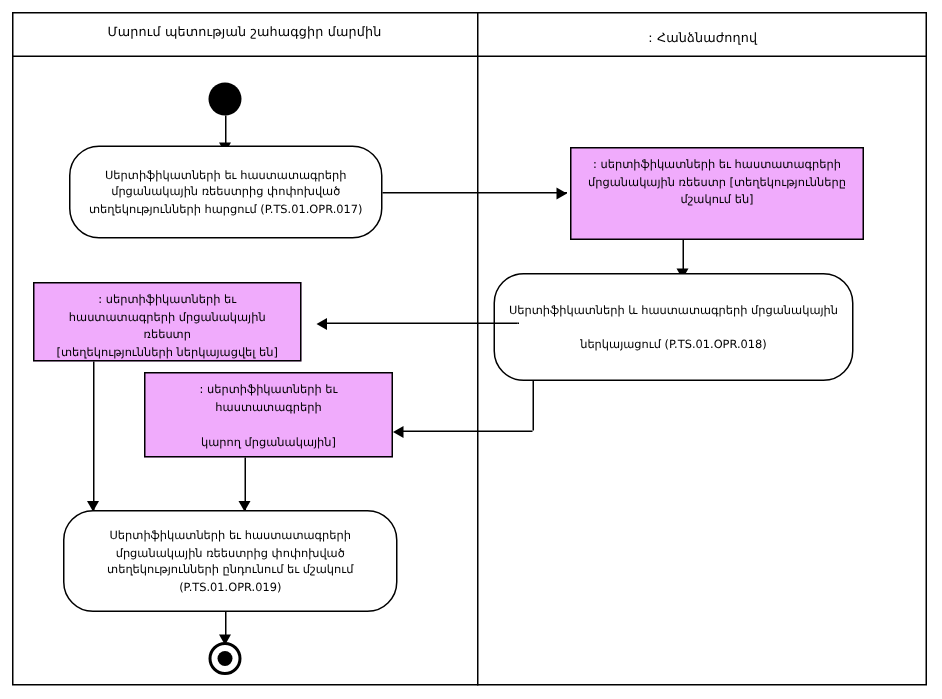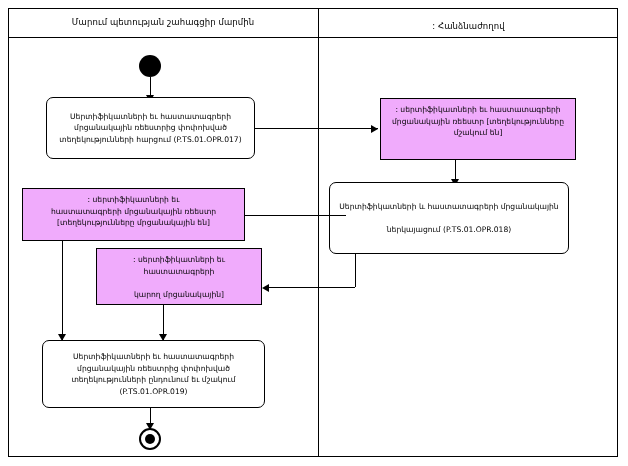--- a/index.html
+++ b/index.html
@@ -53,21 +53,21 @@
     line-height: 11px;
     letter-spacing: 0.1px;
     white-space: nowrap;
   }
 
   
   .activity {
     position: absolute;
     box-sizing: border-box;
     border: 1px solid #000000;
-    border-radius: 7px;
+    border-radius: 20px;
     background: #ffffff;
     display: flex;
     align-items: center;
     justify-content: center;
     text-align: center;
     font-size: 7.6px;
     line-height: 11.5px;
     color: #000000;
     padding: 4px 8px;
   }
@@ -193,25 +193,25 @@
       <span>Սերտիֆիկատների և հաստատագրերի մրցանակային</span><br>
       <br>
       <span>ներկայացում (P.TS.01.OPR.018)</span>
     </span>
   </div>
 
   <div class="edge-v" style="left:345px; top:215px; height:1px;"></div>
   <div class="edge-h" style="left:217px; top:215px; width:128px;"></div>
   <div class="arrow arrow-left" style="left:211px; top:212px;"></div>
 
-  <div class="objnode" style="left:22px; top:188px; width:223px; height:53px;">
+  <div class="objnode" style="left:22px; top:188px; width:179px; height:53px;">
     <span class="txt">
       <span>: սերտիֆիկատների եւ</span><br>
       <span>հաստատագրերի մրցանակային ռեեստր</span><br>
-      <span>[տեղեկությունները մրցանակային են]</span>
+      <span>[տեղեկությունների ներկայացվել են]</span>
     </span>
   </div>
 
   <div class="edge-v" style="left:355px; top:254px; height:33px;"></div>
   <div class="edge-h" style="left:268px; top:287px; width:87px;"></div>
   <div class="arrow arrow-left" style="left:262px; top:284px;"></div>
 
   <div class="objnode" style="left:96px; top:248px; width:166px; height:57px;">
     <span class="txt">
       <span>: սերտիֆիկատների եւ հաստատագրերի</span><br>

